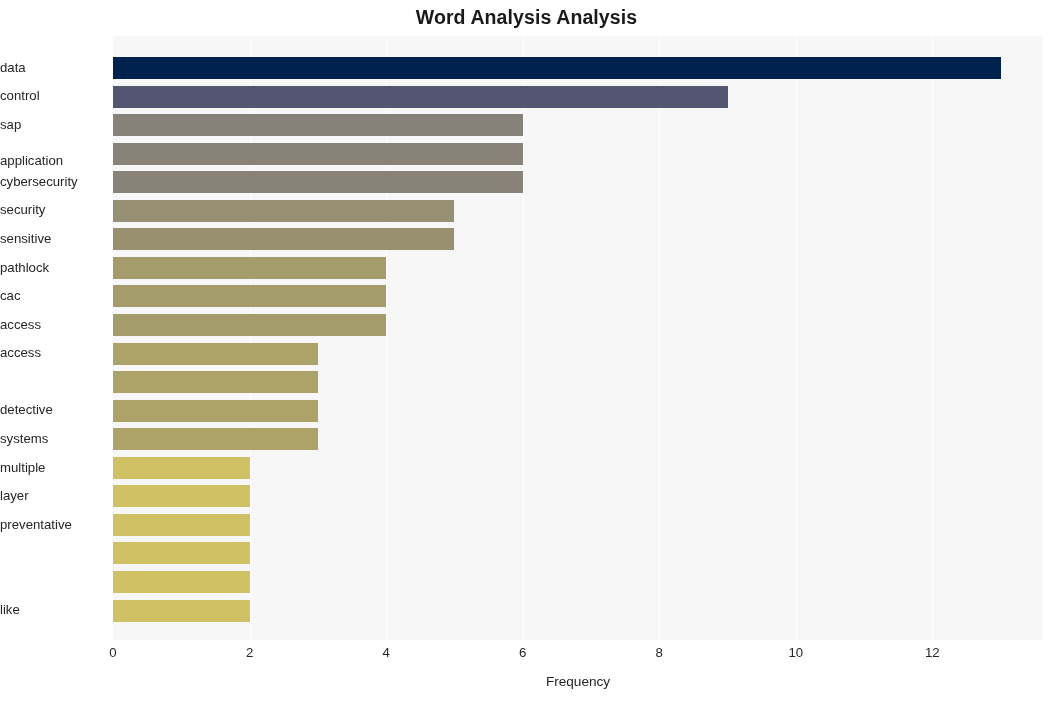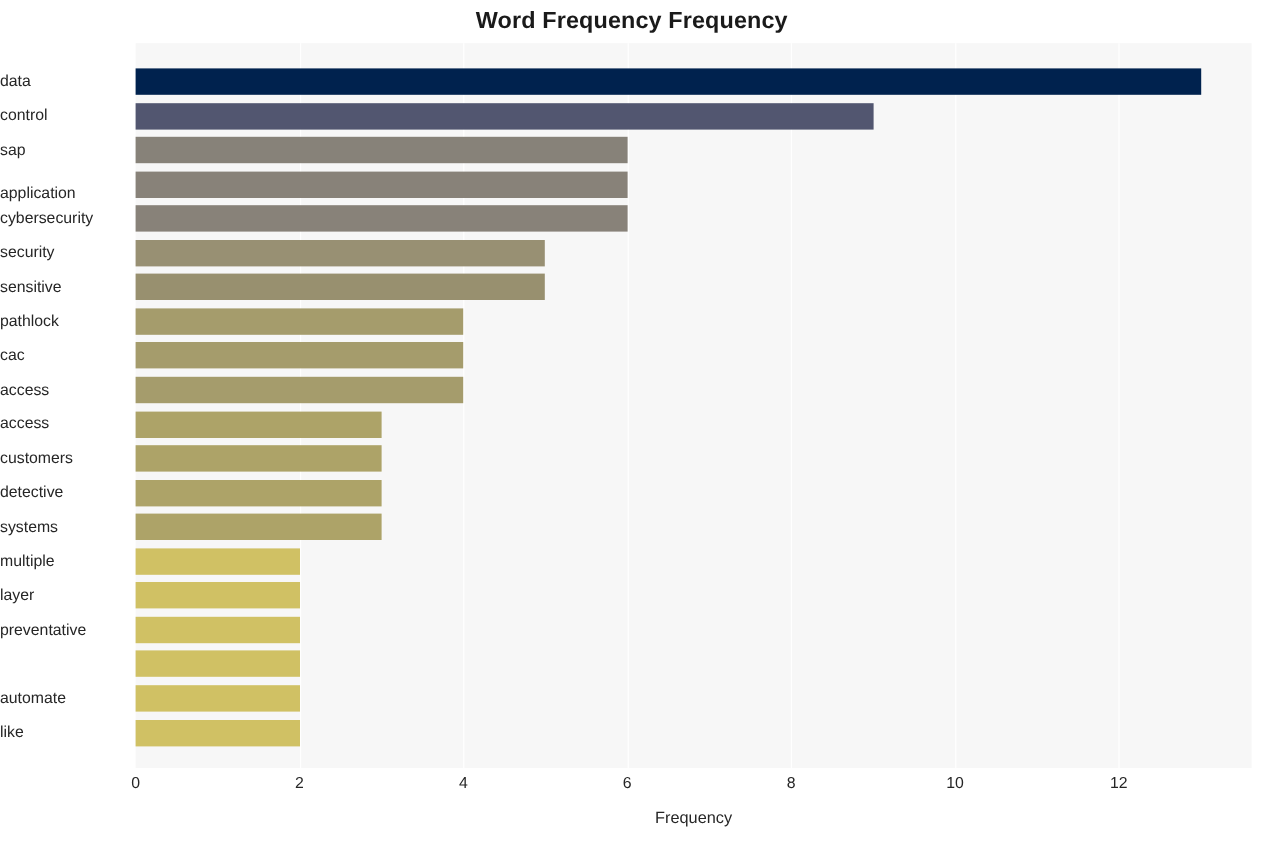--- a/index.html
+++ b/index.html
@@ -111,21 +111,21 @@
     text-align: center;
     font-size: 13.6px;
     color: #262626;
   }
 </style>
 </head>
 <body>
 
 <div id="figure">
 
-  <div id="chart-title">Word Frequency Frequency</div>
+  <div id="chart-title">Word Analysis Analysis</div>
 
   <div id="plot-area">
       <div class="gridline" style="left: 136.564px;"></div>
       <div class="gridline" style="left: 273.128px;"></div>
       <div class="gridline" style="left: 409.692px;"></div>
       <div class="gridline" style="left: 546.256px;"></div>
       <div class="gridline" style="left: 682.819px;"></div>
       <div class="gridline" style="left: 819.383px;"></div>
       <div class="bar-row" style="top: 17.7059px; height: 28.5579px; width: 930px;">
         <div class="bar" title="data: 13" style="width: 887.665px; background: rgb(0, 34, 78); top: 3.27896px;"></div>
@@ -194,27 +194,25 @@
       <div class="y-tick-label" style="top: 46.2638px; height: 28.5579px; line-height: 28.5579px;">control</div>
       <div class="y-tick-label" style="top: 74.8217px; height: 28.5579px; line-height: 28.5579px;">sap</div>
       <div class="y-tick-label" style="top: 111px; height: 28.5579px; line-height: 28.5579px;">application</div>
       <div class="y-tick-label" style="top: 131.938px; height: 28.5579px; line-height: 28.5579px;">cybersecurity</div>
       <div class="y-tick-label" style="top: 160.496px; height: 28.5579px; line-height: 28.5579px;">security</div>
       <div class="y-tick-label" style="top: 189.053px; height: 28.5579px; line-height: 28.5579px;">sensitive</div>
       <div class="y-tick-label" style="top: 217.611px; height: 28.5579px; line-height: 28.5579px;">pathlock</div>
       <div class="y-tick-label" style="top: 246.169px; height: 28.5579px; line-height: 28.5579px;">cac</div>
       <div class="y-tick-label" style="top: 274.727px; height: 28.5579px; line-height: 28.5579px;">access</div>
       <div class="y-tick-label" style="top: 303.285px; height: 28.5579px; line-height: 28.5579px;">access</div>
-      <div class="y-tick-label" style="top: 331.843px; height: 28.5579px; line-height: 28.5579px;">customers</div>
       <div class="y-tick-label" style="top: 388.959px; height: 28.5579px; line-height: 28.5579px;">systems</div>
       <div class="y-tick-label" style="top: 360.401px; height: 28.5579px; line-height: 28.5579px;">detective</div>
       <div class="y-tick-label" style="top: 417.517px; height: 28.5579px; line-height: 28.5579px;">multiple</div>
       <div class="y-tick-label" style="top: 446.075px; height: 28.5579px; line-height: 28.5579px;">layer</div>
       <div class="y-tick-label" style="top: 474.633px; height: 28.5579px; line-height: 28.5579px;">preventative</div>
-      <div class="y-tick-label" style="top: 531.748px; height: 28.5579px; line-height: 28.5579px;">automate</div>
       <div class="y-tick-label" style="top: 560.306px; height: 28.5579px; line-height: 28.5579px;">like</div>
     </div>
 
   <div id="x-axis-labels">
       <div class="x-tick-label" style="left: 113px;">0</div>
       <div class="x-tick-label" style="left: 249.564px;">2</div>
       <div class="x-tick-label" style="left: 386.128px;">4</div>
       <div class="x-tick-label" style="left: 522.692px;">6</div>
       <div class="x-tick-label" style="left: 659.256px;">8</div>
       <div class="x-tick-label" style="left: 795.819px;">10</div>

